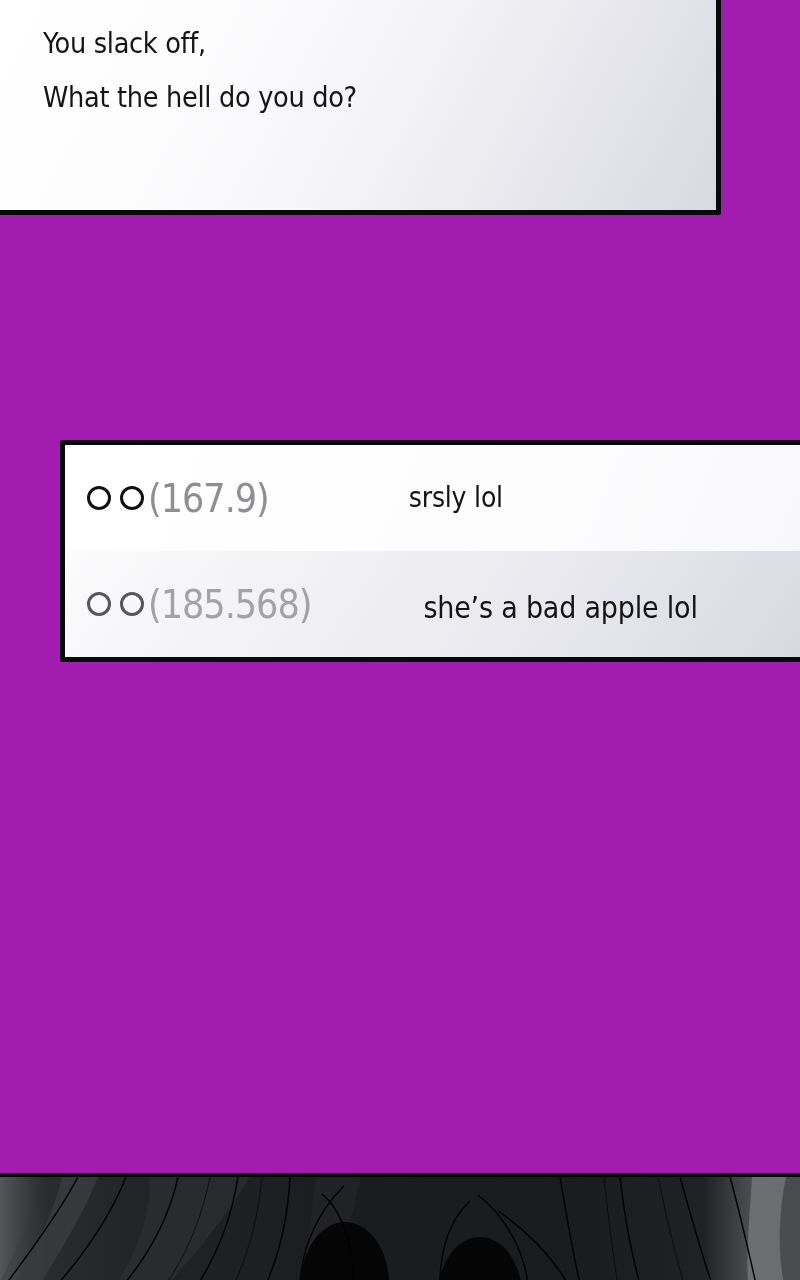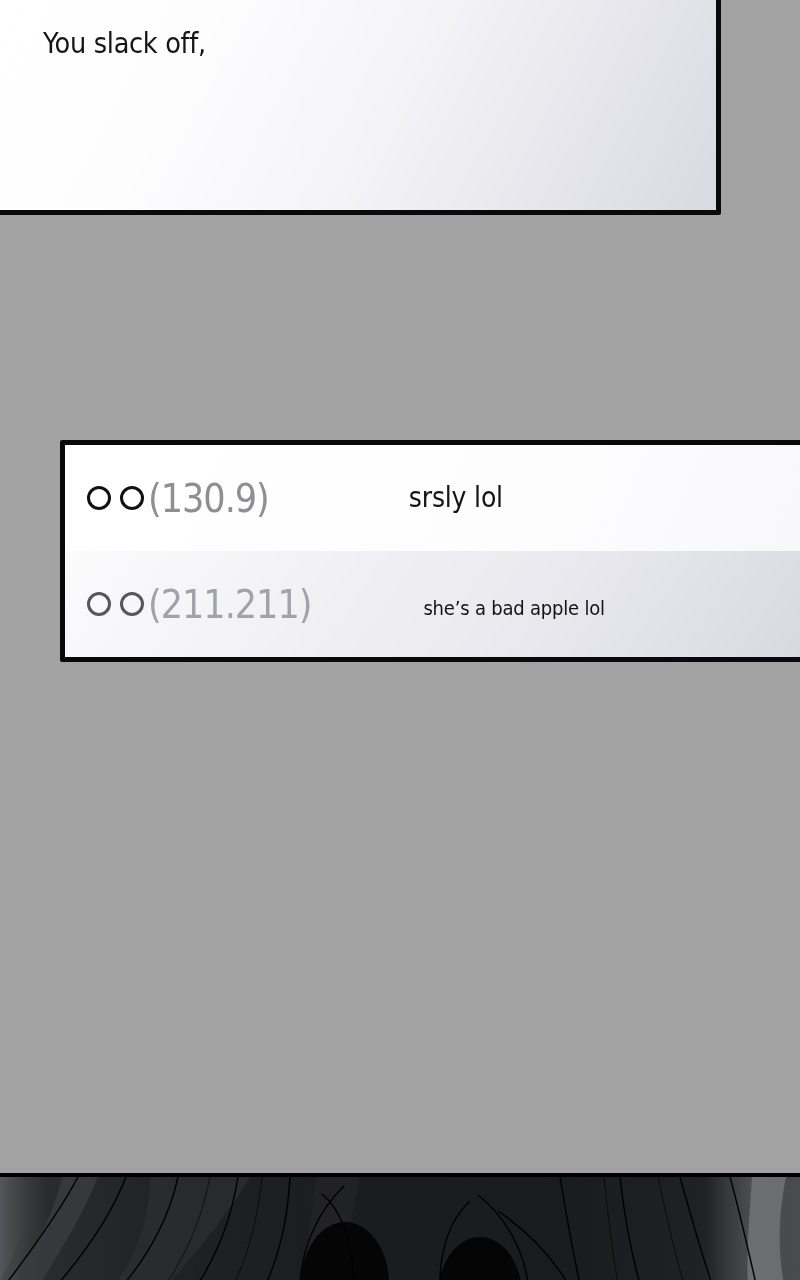--- a/index.html
+++ b/index.html
@@ -13,21 +13,21 @@
     position: relative;
     overflow: hidden;
     font-family: "DejaVu Sans", "Liberation Sans", sans-serif;
   }
 
   #page {
     position: absolute;
     left: 0; top: 0;
     width: 800px;
     height: 1280px;
-    background: #a3a3a3;
+    background: #a21caf;
     overflow: hidden;
   }
 
   
   .speech-box {
     position: absolute;
     left: -14px;
     top: -30px;
     width: 735px;
     height: 245px;
@@ -130,21 +130,21 @@
   .comment-text {
     font-family: "DejaVu Sans", "Liberation Sans", sans-serif;
     font-size: 28px;
     line-height: 1;
     color: #141414;
     letter-spacing: -0.2px;
     font-stretch: condensed;
     white-space: nowrap;
   }
   .row-1 .comment-text { margin-left: 140px; text-align: center; }
-  .row-2 .comment-text { margin-left: 112px; font-size: 20px; margin-top: 8px; }
+  .row-2 .comment-text { margin-left: 112px; font-size: 30px; margin-top: 8px; }
 
   
   .art-panel {
     position: absolute;
     left: 0;
     top: 1173px;
     width: 800px;
     height: 107px;
     background: #1f2022;
     border-top: 4px solid #000000;
@@ -153,42 +153,43 @@
   .art-panel svg { display: block; }
 </style>
 </head>
 <body>
 
 <div id="page">
 
   <div class="speech-box">
     <div class="speech-inner">
       <div class="speech-line">You slack off,</div>
+      <div class="speech-line">What the hell do you do?</div>
     </div>
   </div>
 
   <div class="comment-box">
 
     <div class="comment-row row-1">
       <span class="anon-mark">
         <span class="anon-circle"></span>
         <span class="anon-circle"></span>
       </span>
-      <span class="ip-tag">(130.9)</span>
+      <span class="ip-tag">(167.9)</span>
       <span class="comment-text">srsly lol</span>
     </div>
 
     <div class="row-sep"></div>
 
     <div class="comment-row row-2">
       <span class="anon-mark">
         <span class="anon-circle"></span>
         <span class="anon-circle"></span>
       </span>
-      <span class="ip-tag">(211.211)</span>
+      <span class="ip-tag">(185.568)</span>
       <span class="comment-text">she’s a bad apple lol</span>
     </div>
 
   </div>
 
   <div class="art-panel">
     <svg width="800" height="107" viewBox="0 0 800 107">
       <defs>
         <linearGradient id="hairBase" x1="0" y1="0" x2="1" y2="0">
           <stop offset="0" stop-color="#4a4b4d"></stop>

